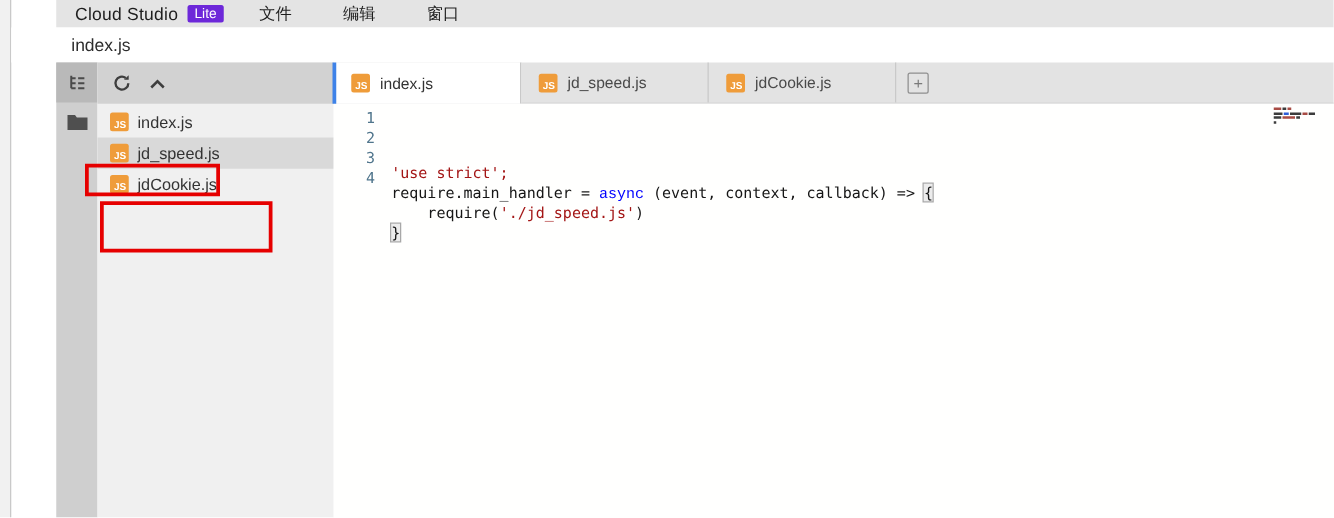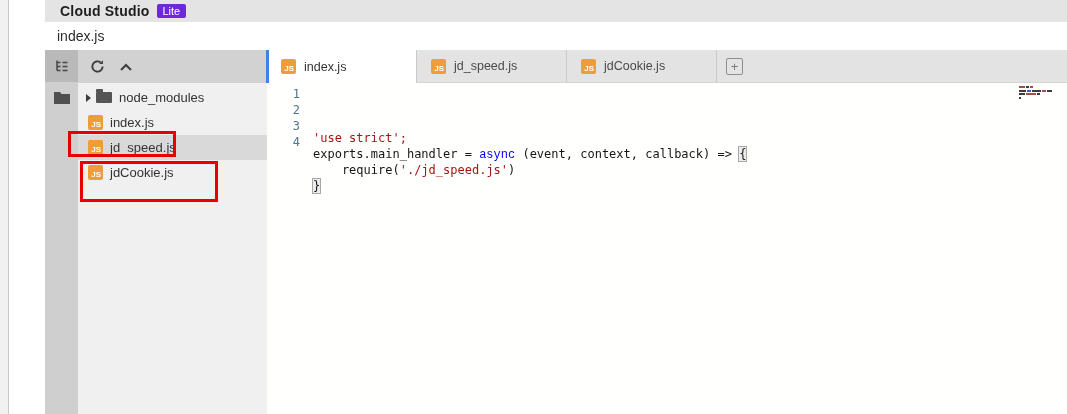--- a/index.html
+++ b/index.html
@@ -9,21 +9,21 @@
     background:#ffffff; font-family:"Liberation Sans", sans-serif;
   }
 
   
   .left-strip { position:absolute; left:0; top:0; width:9px; height:414px;
     background:#f1f1f1; border-right:1px solid #c9c9c9; }
 
   
   .topbar { position:absolute; left:45px; top:0; width:1022px; height:22px;
     background:#e4e4e4; display:flex; align-items:center; }
-  .brand { font-weight:bold; font-size:14px; color:#1d1d1d; margin-left:15px; letter-spacing:.2px; }
+  .brand { font-weight:normal; font-size:14px; color:#1d1d1d; margin-left:15px; letter-spacing:.2px; }
   .badge { background:#6d28d9; color:#fff; font-size:11px; line-height:14px;
     padding:0 6px; border-radius:2px; margin-left:7px; }
   .menus { display:flex; margin-left:28px; gap:41px; font-size:13px; color:#1d1d1d; }
   .menu-item { cursor:default; }
 
   
   .titlebar { position:absolute; left:9px; top:22px; width:1058px; height:28px;
     background:#ffffff; display:flex; align-items:center; }
   .titlebar .title { font-size:14px; color:#2d2d2d; margin-left:48px; }
 
@@ -88,20 +88,25 @@
   svg { display:block; }
 </style>
 </head>
 <body>
 
 <div class="left-strip"></div>
 
 <div class="topbar">
   <span class="brand">Cloud Studio</span>
   <span class="badge">Lite</span>
+  <div class="menus">
+    <span class="menu-item">文件</span>
+    <span class="menu-item">编辑</span>
+    <span class="menu-item">窗口</span>
+  </div>
 </div>
 
 <div class="titlebar">
   <span class="title">index.js</span>
 </div>
 
 <div class="activitybar">
   <div class="ab-item active">
     <span>
       <svg width="16" height="16" viewBox="0 0 16 16">
@@ -134,25 +139,20 @@
         <path d="M13.8 1.2v4h-4z" fill="#3e3e3e"></path>
       </svg>
     </span>
     <span class="sb-btn">
       <svg width="14" height="10" viewBox="0 0 14 10">
         <path d="M2 8l5-5 5 5" stroke="#3e3e3e" stroke-width="2" fill="none"></path>
       </svg>
     </span>
   </div>
   <div class="tree">
-    <div class="tree-row row-folder">
-      <span class="tri"></span>
-      <span class="folder-glyph"></span>
-      <span class="label">node_modules</span>
-    </div>
     <div class="tree-row row-file">
       <span class="js-icon">JS</span>
       <span class="label">index.js</span>
     </div>
     <div class="tree-row row-file selected">
       <span class="js-icon">JS</span>
       <span class="label">jd_speed.js</span>
     </div>
     <div class="tree-row row-file">
       <span class="js-icon">JS</span>
@@ -181,21 +181,21 @@
     </div>
   </div>
   <div class="code">
     <div>
         <div class="code-line">
           <span class="gutter">1</span>
           <span class="line-content"><span class="tk-str">'use strict';</span></span>
         </div>
         <div class="code-line">
           <span class="gutter">2</span>
-          <span class="line-content"><span class="tk-plain">exports.main_handler = </span><span class="tk-kw">async</span><span class="tk-plain"> (event, context, callback) =&gt; </span><span class="tk-bm">{</span></span>
+          <span class="line-content"><span class="tk-plain">require.main_handler = </span><span class="tk-kw">async</span><span class="tk-plain"> (event, context, callback) =&gt; </span><span class="tk-bm">{</span></span>
         </div>
         <div class="code-line">
           <span class="gutter">3</span>
           <span class="line-content"><span class="tk-plain">    require(</span><span class="tk-str">'./jd_speed.js'</span><span class="tk-plain">)</span></span>
         </div>
         <div class="code-line current">
           <span class="gutter">4</span>
           <span class="line-content"><span class="tk-bm">}</span></span>
         </div>
       </div>

